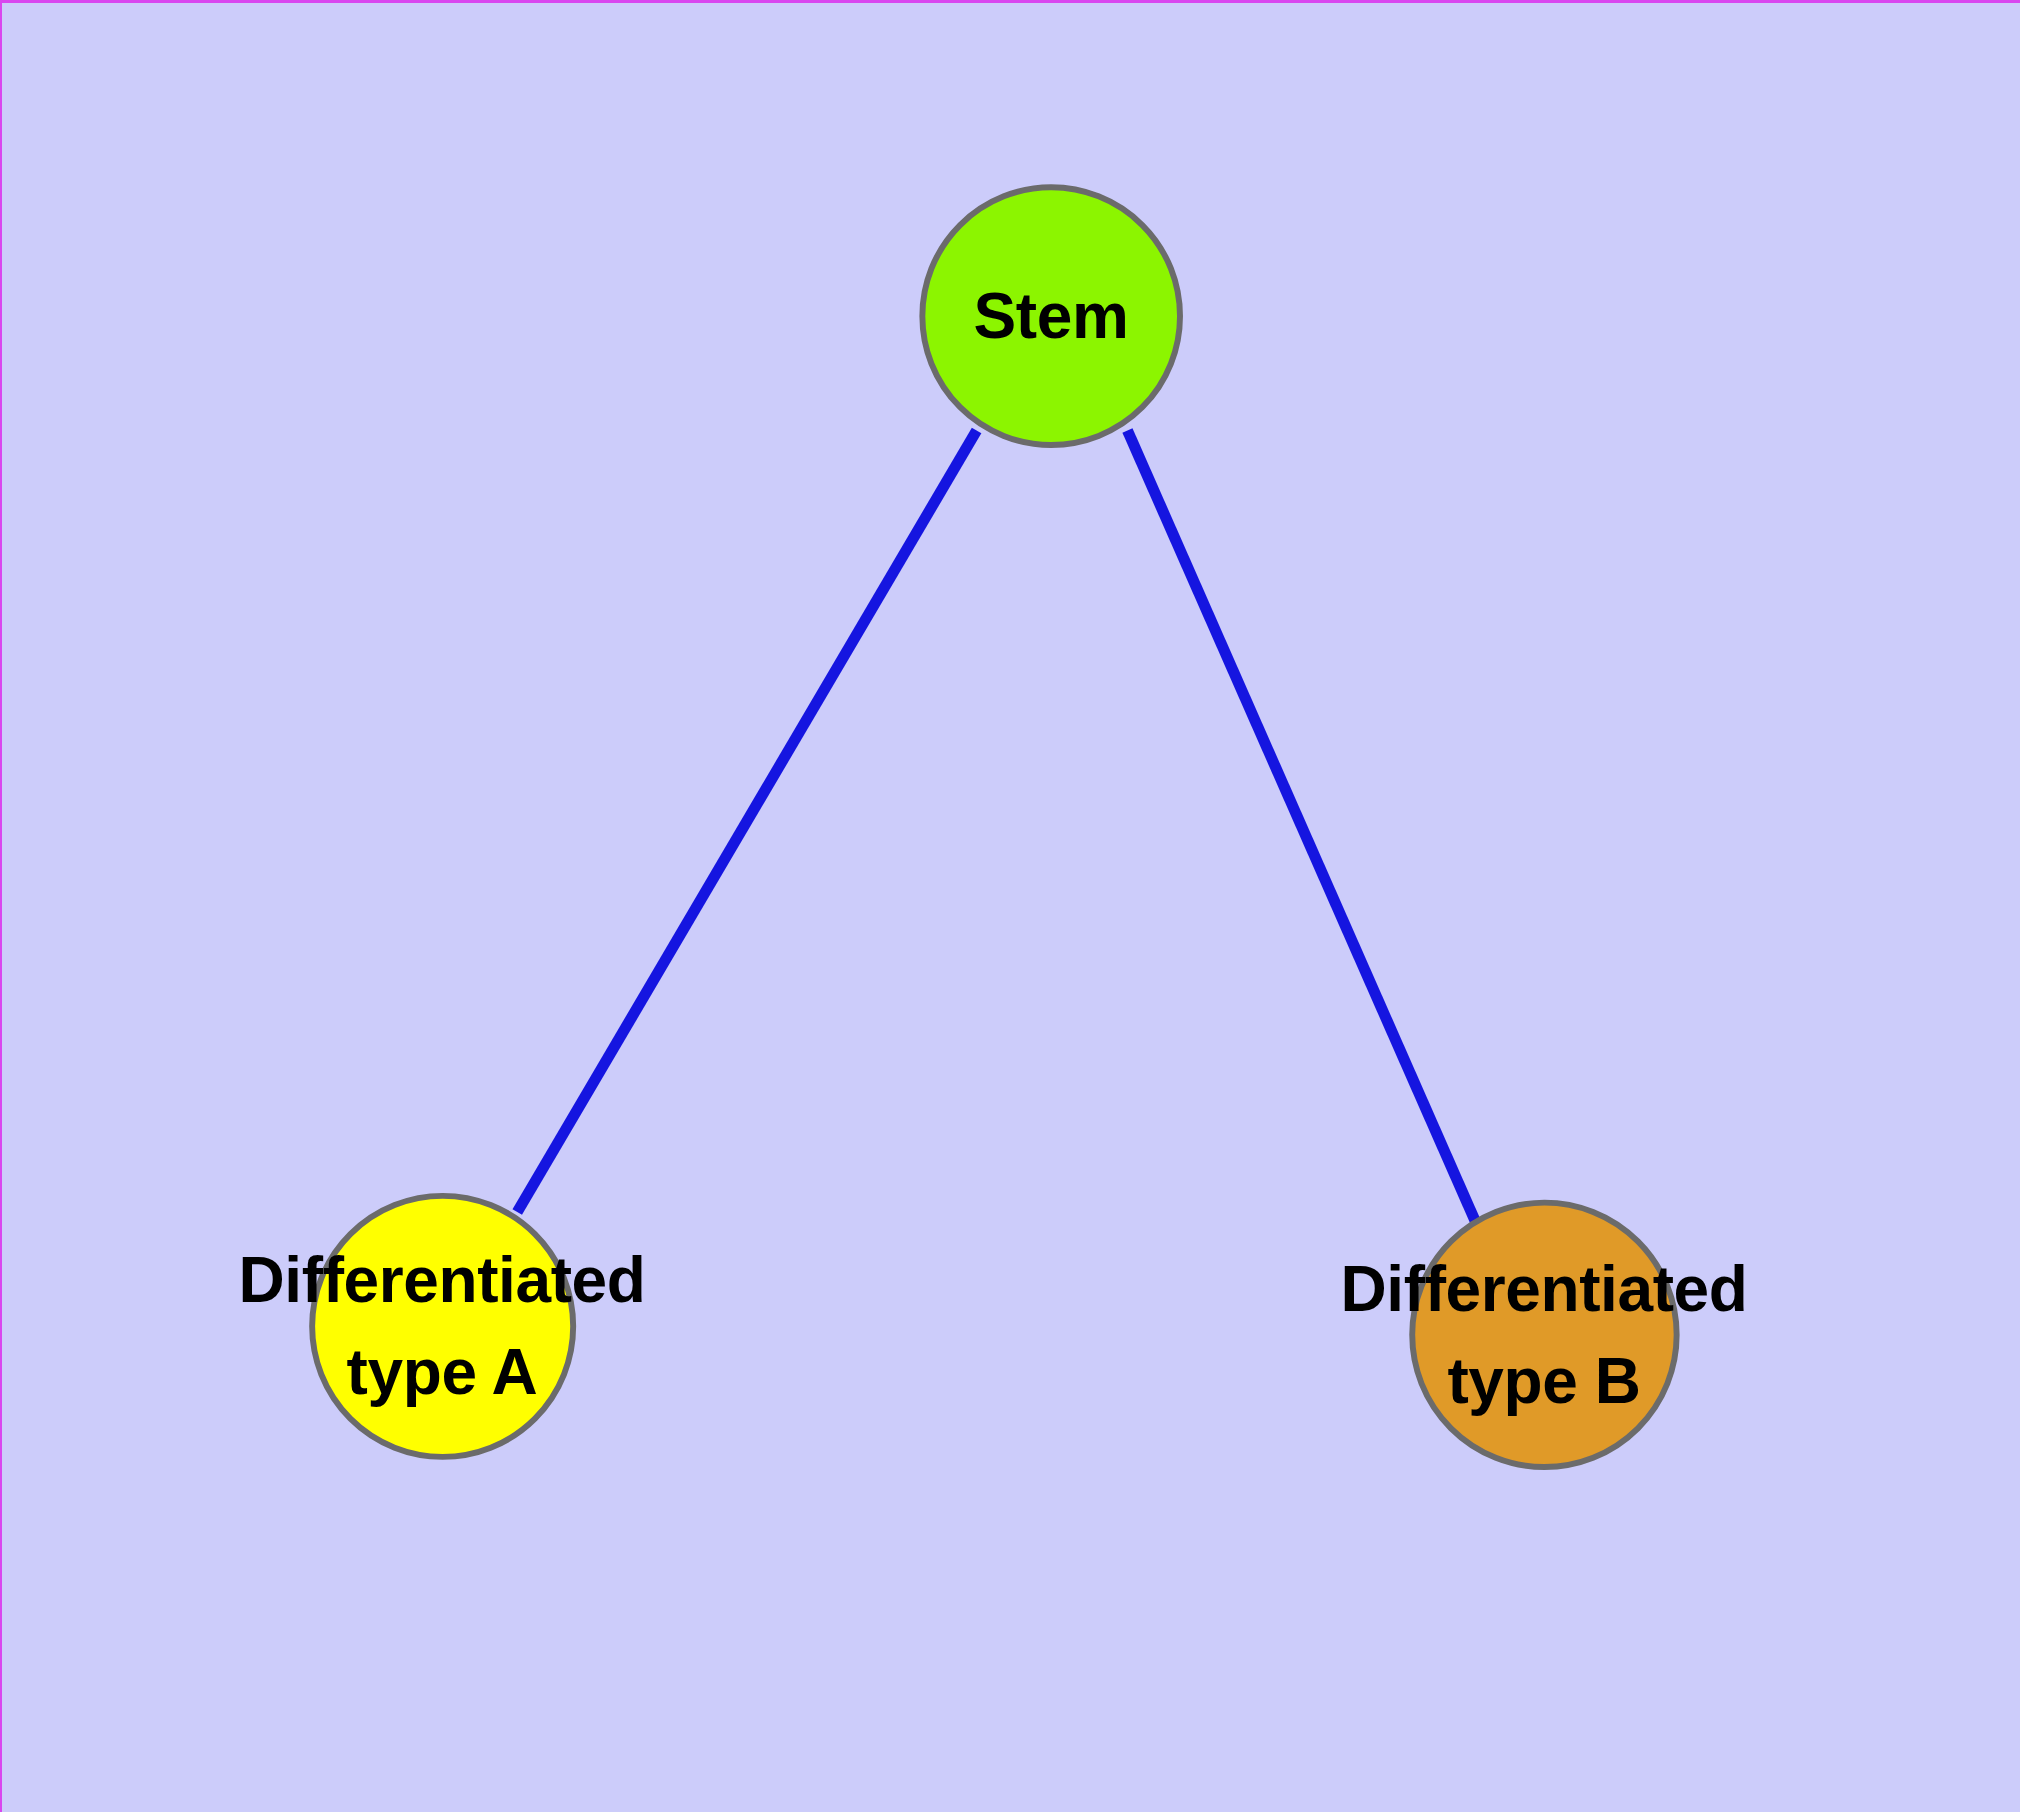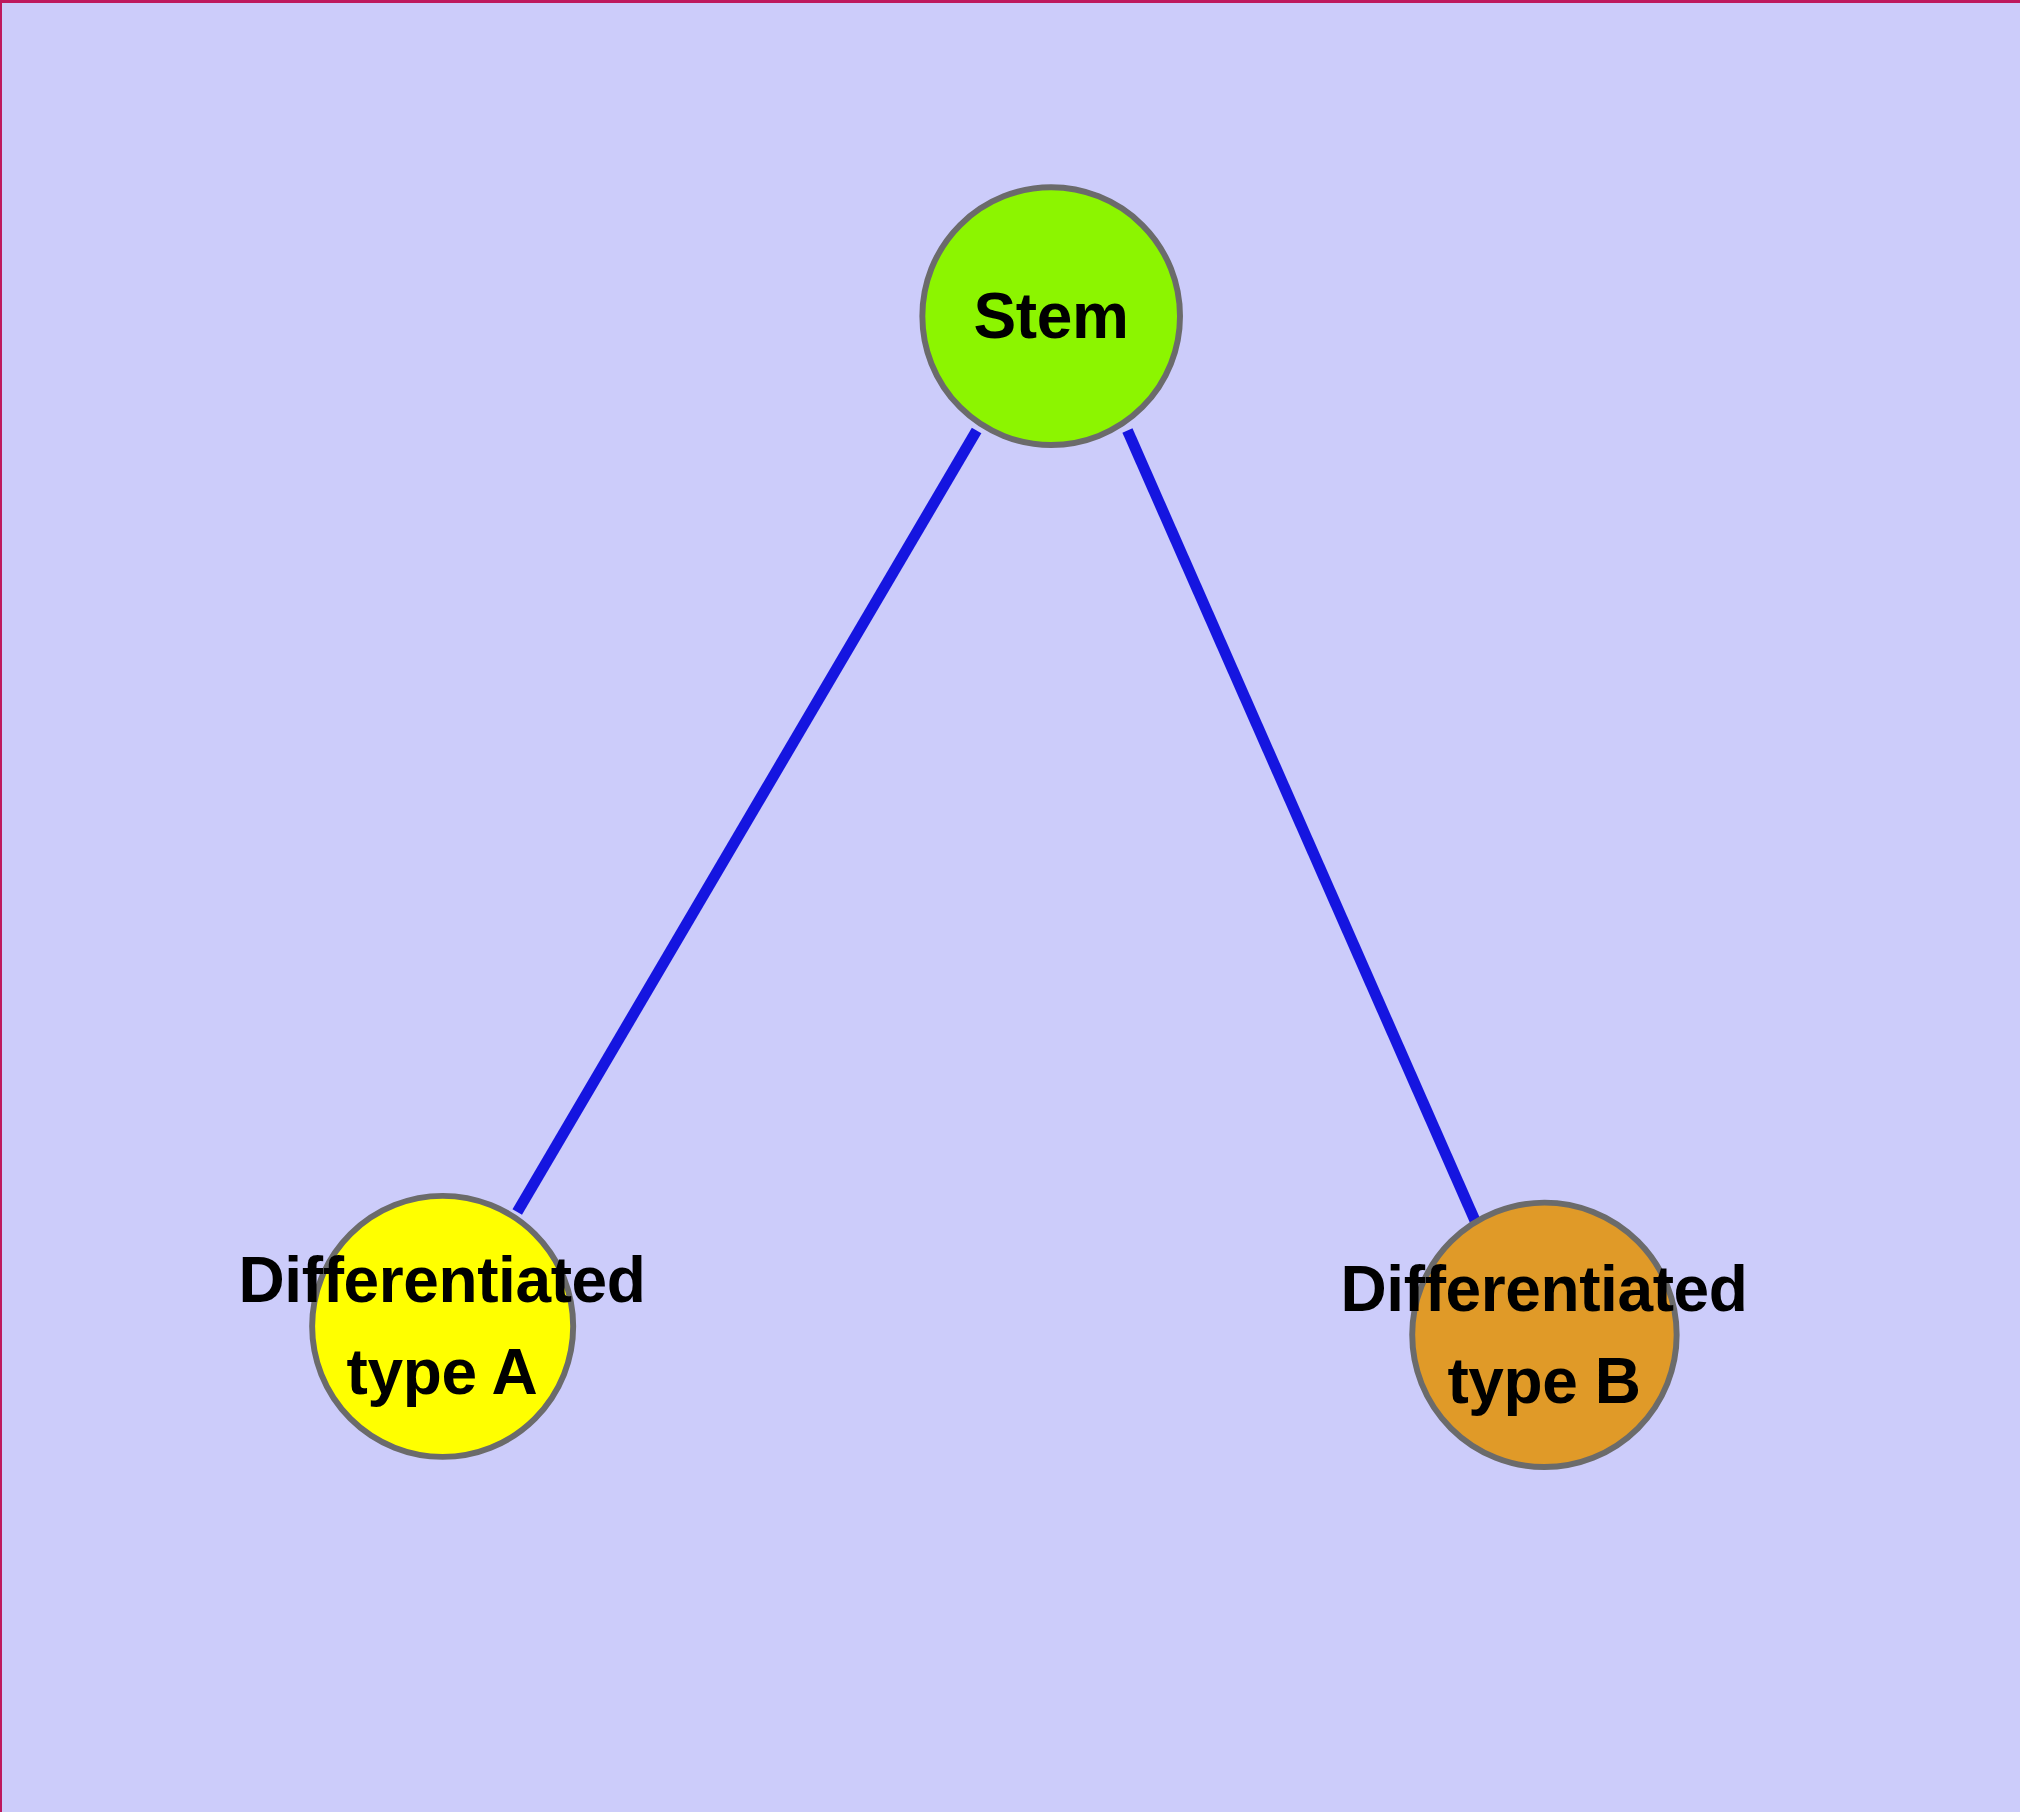--- a/index.html
+++ b/index.html
@@ -6,21 +6,21 @@
   html, body {
     margin: 0;
     padding: 0;
     background: #ffffff;
   }
   #stage {
     position: relative;
     width: 2021px;
     height: 1812px;
     overflow: hidden;
-    background: #be185d;
+    background: #d946ef;
     font-family: "Liberation Sans", "DejaVu Sans", sans-serif;
   }
   #canvas-bg {
     position: absolute;
     left: 1.7px;
     top: 3.4px;
     width: 2019px;
     height: 1809px;
     background: #ccccfa;
   }

